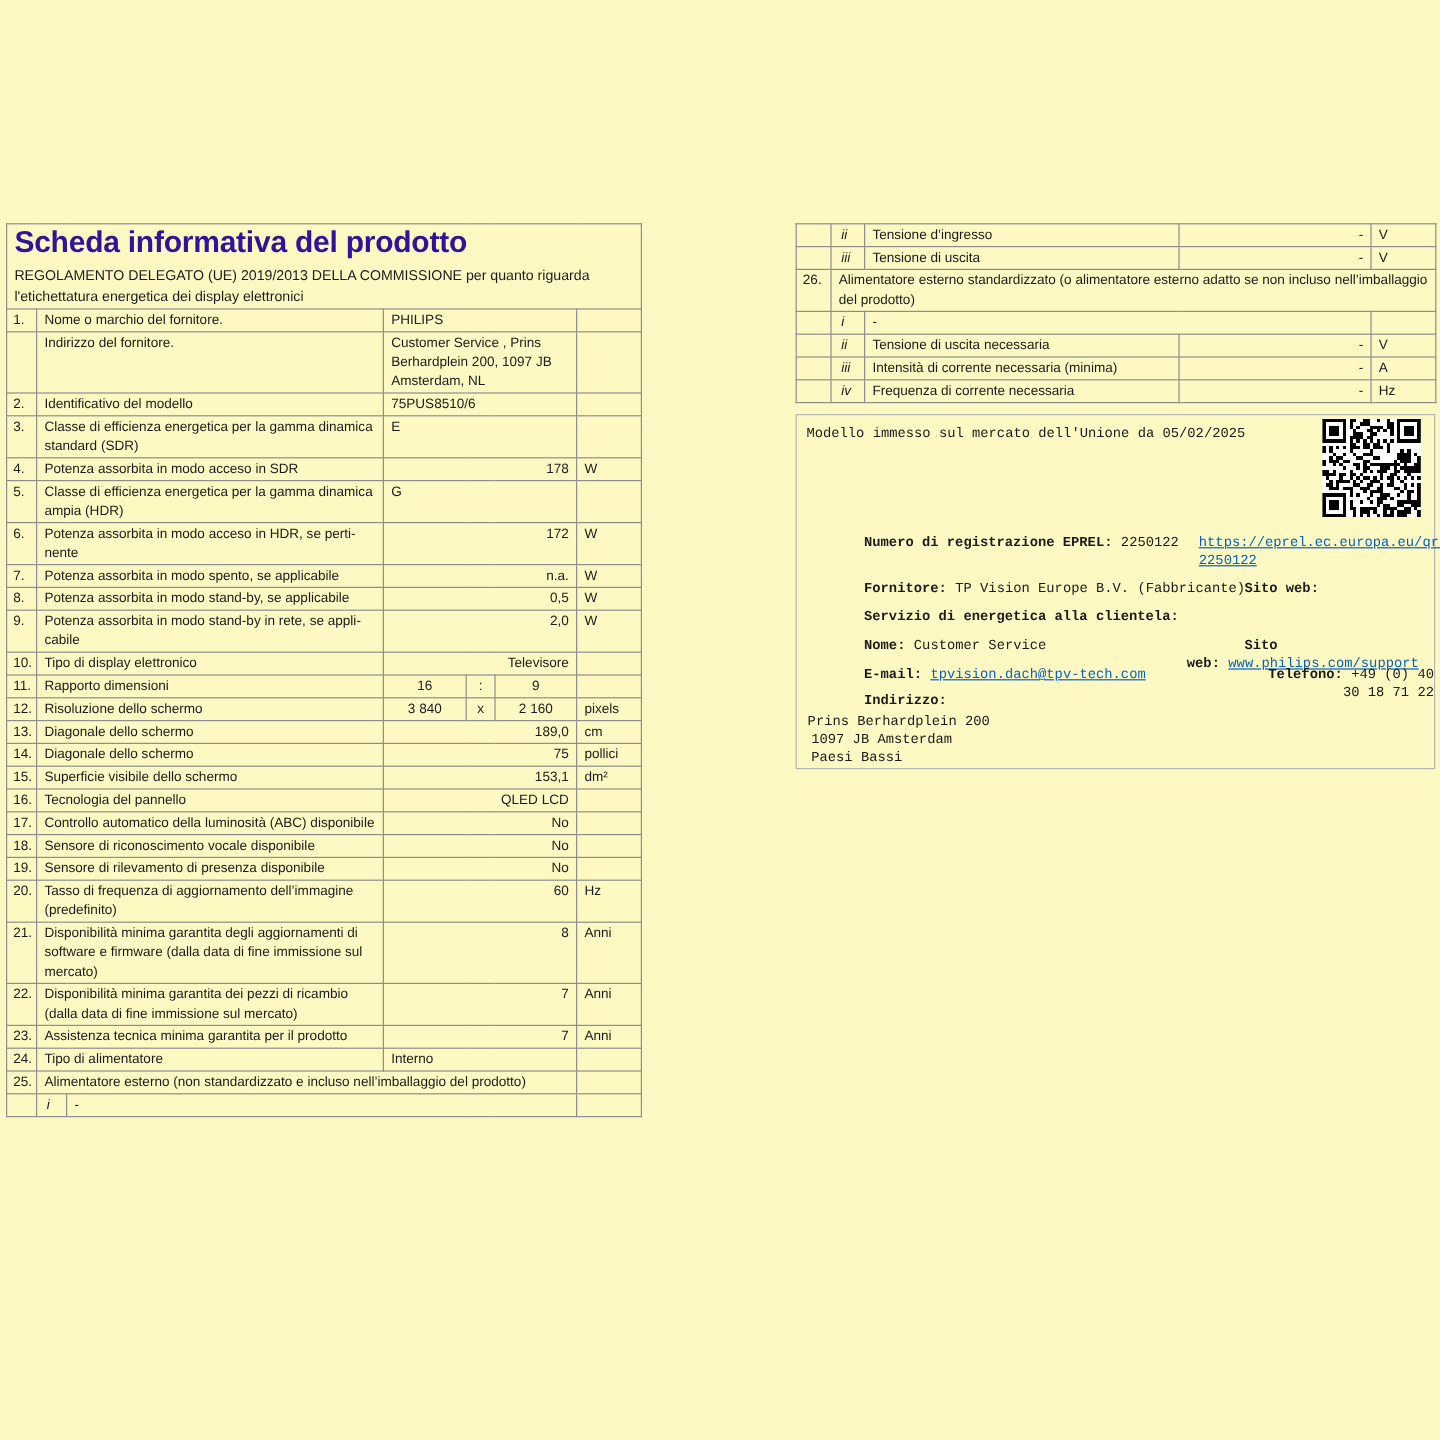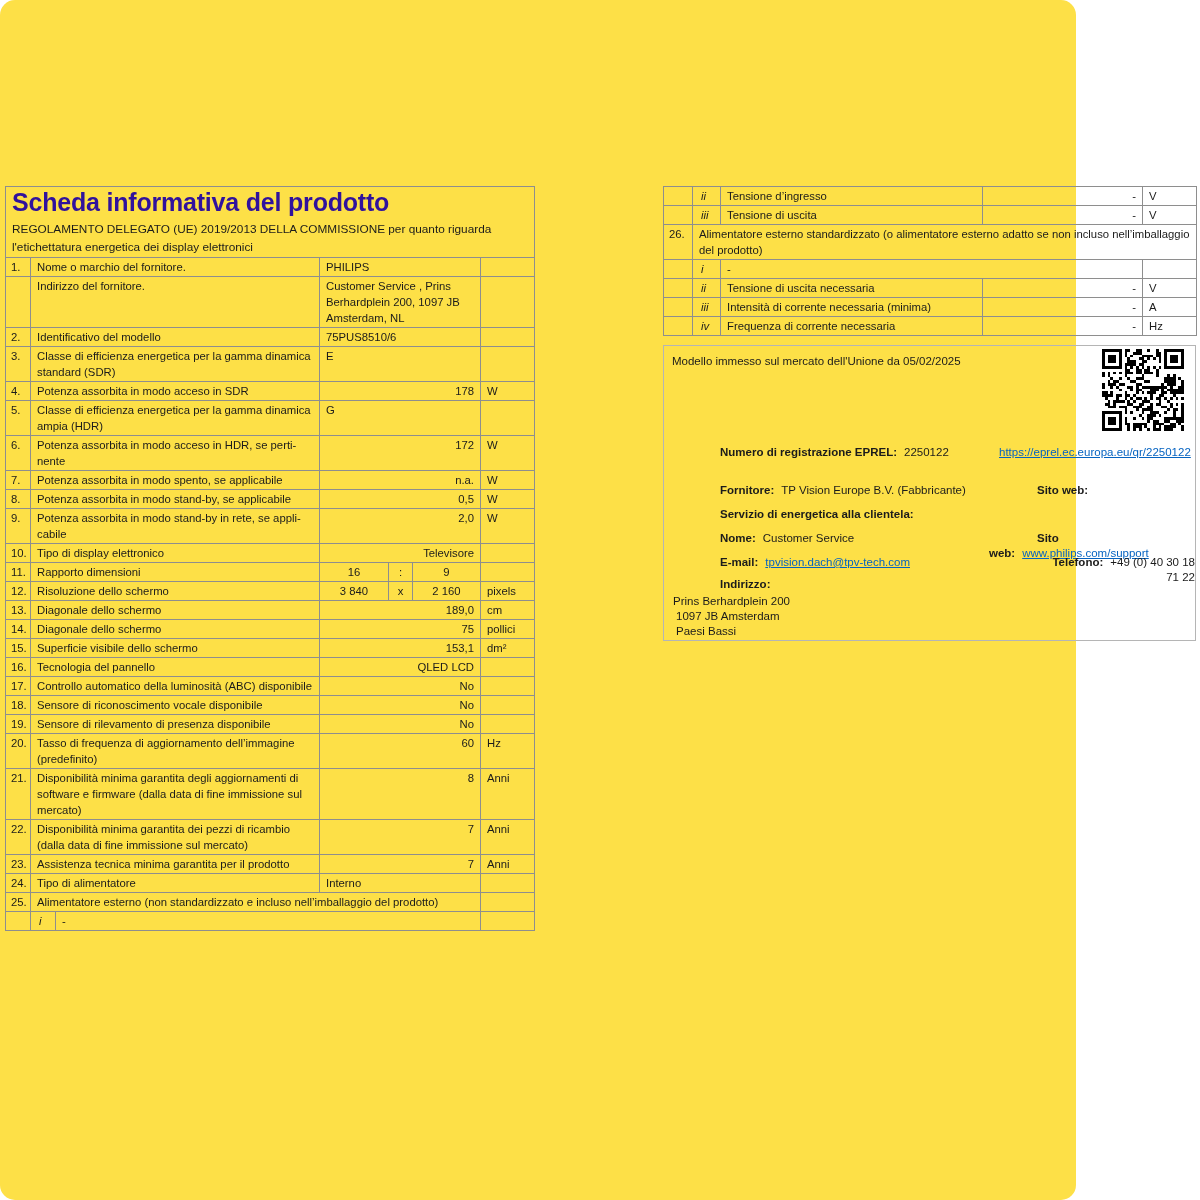--- a/index.html
+++ b/index.html
@@ -1,17 +1,17 @@
 <!DOCTYPE html>
 <html><head>
 <meta charset="utf-8">
 <style>
   html,body{margin:0;padding:0;background:#ffffff;width:1200px;height:1200px;overflow:hidden;
     font-family:"Liberation Sans",sans-serif;color:#1b1b1b;}
-  .page{position:relative;width:1076px;height:1200px;background:#fde047;border-radius:15px;}
+  .page{position:relative;width:1200px;height:1200px;background:#fef9c3;}
 
   
   table{border-collapse:collapse;table-layout:fixed;}
   .ltab{position:absolute;left:5px;top:186px;width:529px;}
   .rtab{position:absolute;left:663px;top:186px;width:533px;}
   .ltab td,.rtab td{border:1px solid #8e8e8e;font-size:11.3px;line-height:16px;
     padding:1px 6px;vertical-align:top;overflow:visible;}
   .title-cell{padding:3px 4px 7px 4px;}
   .doc-title{font-size:25px;line-height:29px;font-weight:700;color:#30129d;letter-spacing:-0.2px;}
   .doc-sub{font-size:11.8px;line-height:17.5px;margin-top:4px;}
@@ -19,21 +19,21 @@
   .vhdr{white-space:pre-line;}
   td.n{padding:1px 2px 1px 5px;margin-top:32px;}
   td.sn{font-style:italic;padding:1px 2px 1px 8px;}
   td.c{text-align:center;padding:1px 2px;}
   td.vr{text-align:right;}
   td.u{padding-left:6px;}
   .nowrap{white-space:nowrap;}
 
   
   .ibox{position:absolute;left:663px;top:345px;width:533px;height:296px;
-    border:1px solid #b5b5b5;box-sizing:border-box;font-size:11.5px;line-height:15px;}
+    border:1px solid #b5b5b5;box-sizing:border-box;font-size:11.5px;line-height:15px;font-family:Liberation Mono, monospace;}
   .ibox .abs{position:absolute;}
   .lbl-b{font-weight:700;margin-right:7px;margin-left:48px;}
   .link{color:#0563c1;text-decoration:underline;cursor:pointer;}
   .wrapcol{width:208px;word-break:break-all;display:inline-block;}
   .qr{position:absolute;top:3px;right:11px;width:82px;height:82px;background:#fff;}
   .qr svg{width:100%;height:100%;fill:#000;shape-rendering:crispEdges;}
 </style>
 </head>
 <body>
 

